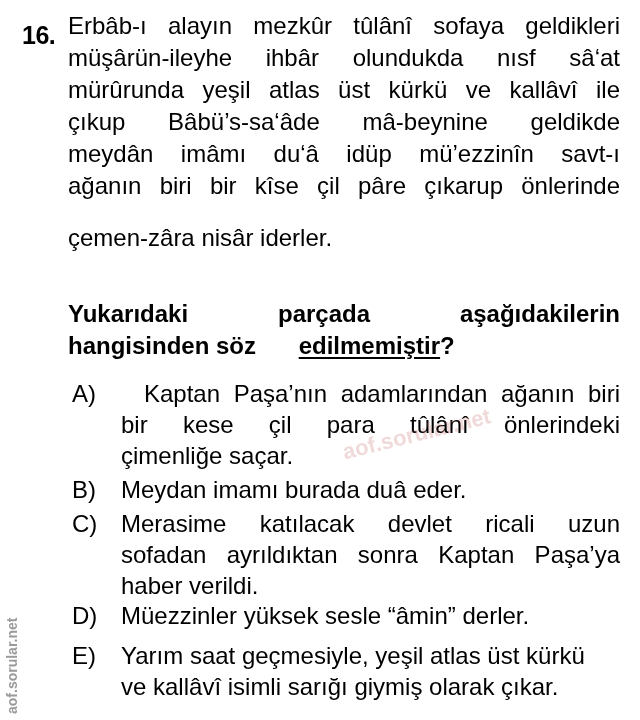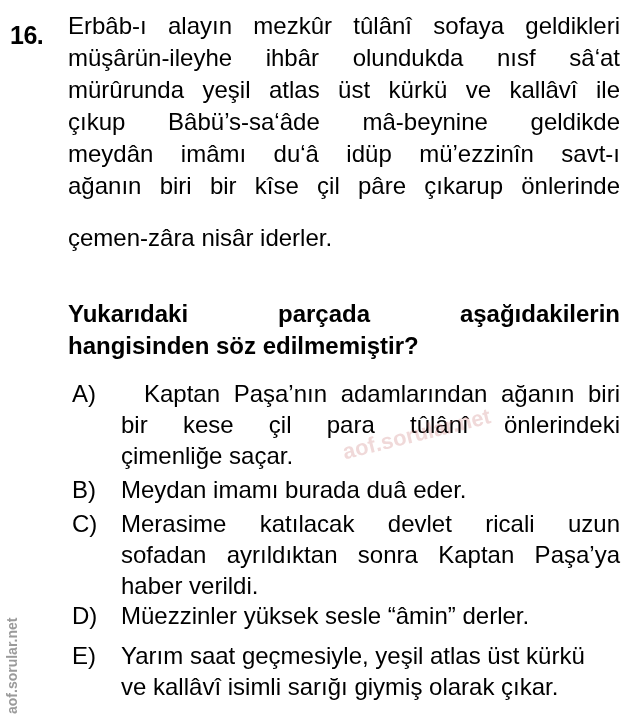--- a/index.html
+++ b/index.html
@@ -1,23 +1,23 @@
 <!DOCTYPE html>
 <html><head>
 <meta charset="utf-8">
 <style>
   html, body { margin:0; padding:0; background:#ffffff; }
   body { width:640px; height:720px; position:relative; overflow:hidden;
          font-family:"Liberation Sans", sans-serif; color:#000; }
-  .qnum { position:absolute; left:10px; top:21px; font-size:25px; font-weight:bold; letter-spacing:-0.5px; }
+  .qnum { position:absolute; left:22px; top:21px; font-size:25px; font-weight:bold; letter-spacing:-0.5px; }
   .para { position:absolute; left:68px; width:552px; font-size:24px; line-height:32px; }
   .line { display:block; height:32px; white-space:nowrap; }
   .line.j { text-align:justify; text-align-last:justify; white-space:normal; }
   .prompt { position:absolute; left:68px; top:298px; width:552px; font-size:24px; line-height:32px; font-weight:bold; }
-  .underline { text-decoration-thickness:2px; text-underline-offset:3px; }
+  .underline { text-decoration:underline; text-decoration-thickness:2px; text-underline-offset:3px;margin-left:36px; }
   .opt { position:absolute; left:72px; width:548px; font-size:24px; line-height:31px; }
   .opt .letter { position:absolute; left:0; top:0; width:40px; }
   .opt .body { position:absolute; left:49px; width:499px; }
   .wm-center { position:absolute; left:340px; top:440px; font-size:22px; font-weight:bold;
                color:rgba(200,120,120,0.28); transform:rotate(-14deg); transform-origin:left top; }
   .wm-side { position:absolute; left:4px; top:714px; font-size:14px; font-weight:bold; color:#9a9a9a;
              transform:rotate(-90deg); transform-origin:left top; white-space:nowrap; }
 </style>
 </head>
 <body>

